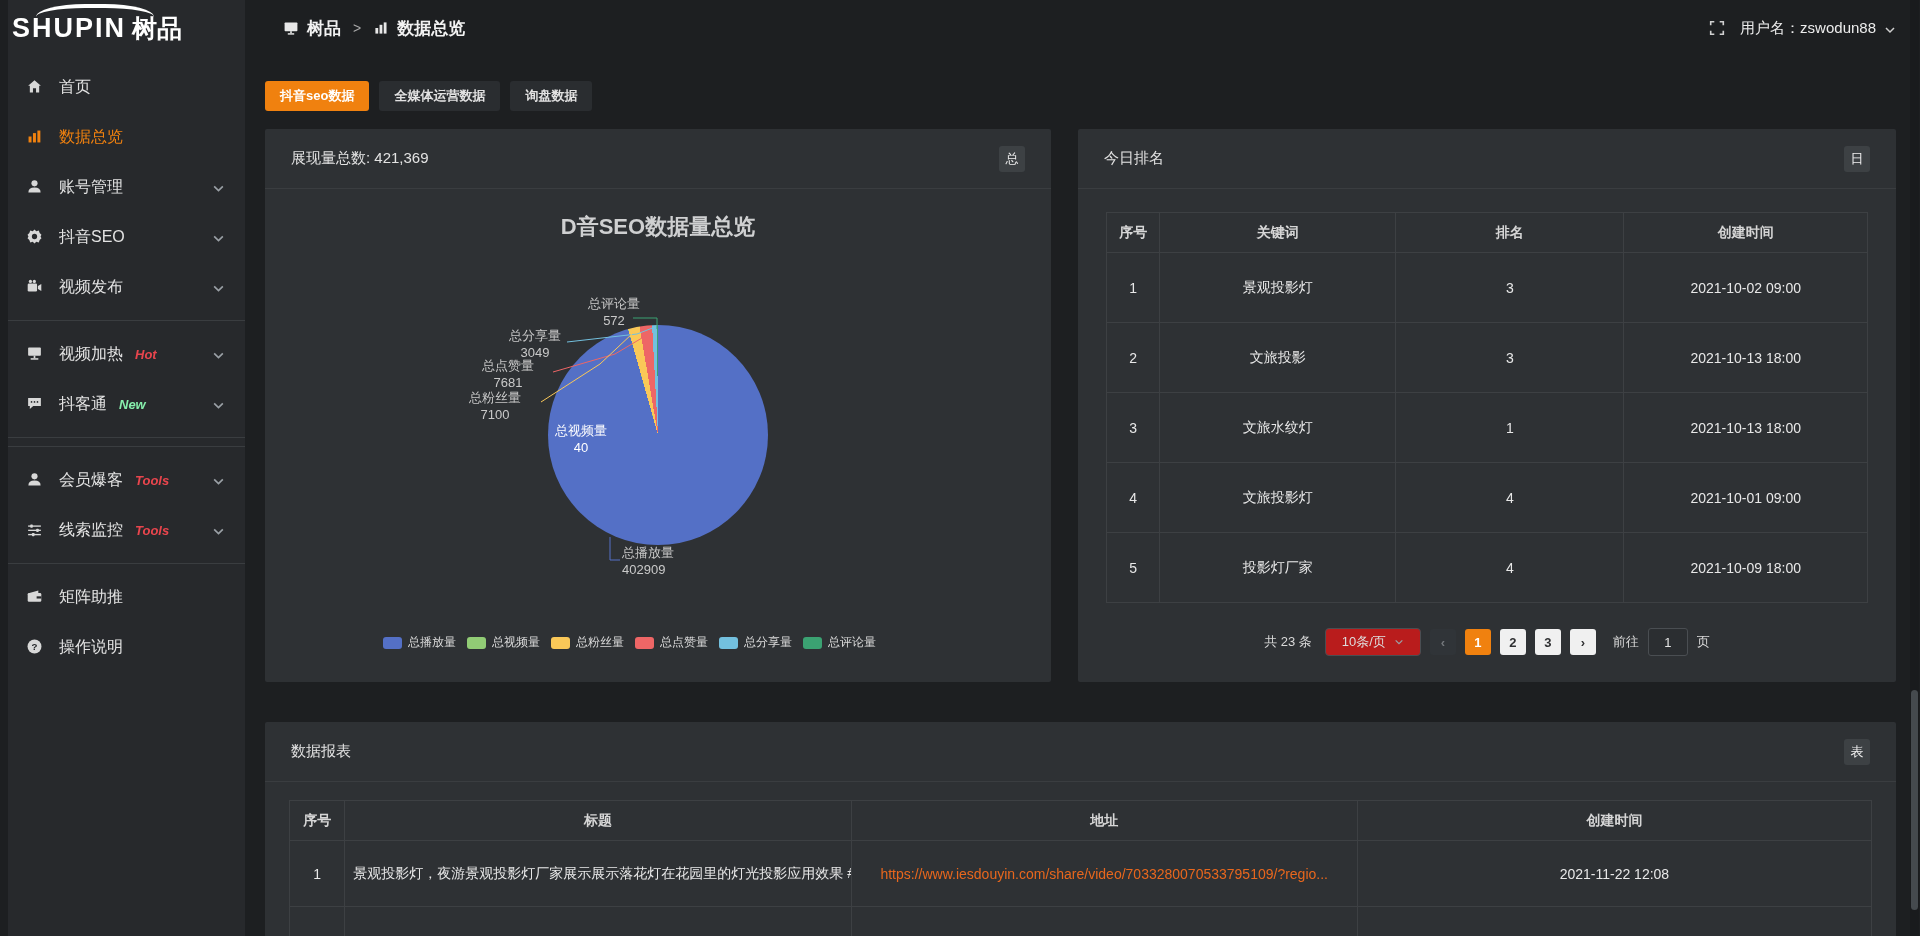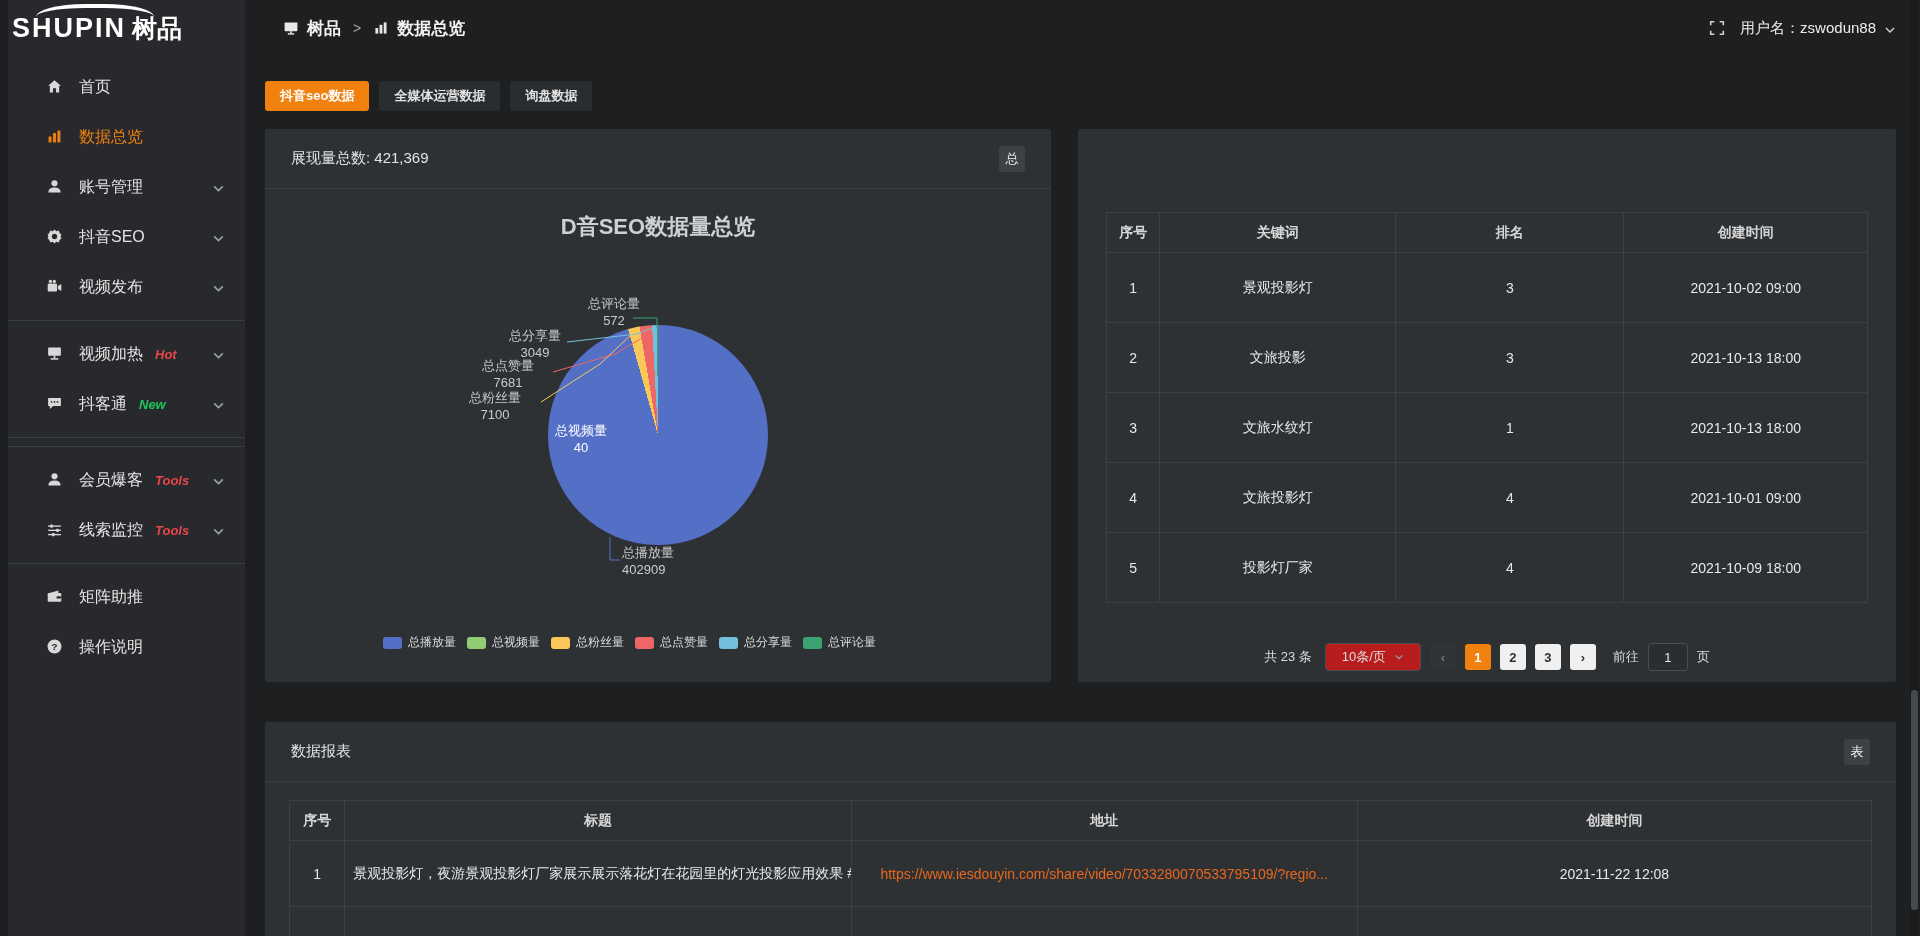--- a/index.html
+++ b/index.html
@@ -10,21 +10,21 @@
   
   aside { position:absolute; left:0; top:0; width:245px; height:936px; background:#27292c; }
   .left-strip { position:absolute; left:0; top:0; width:8px; height:936px; background:#1d1f21; z-index:4; }
   .logo { position:relative; height:56px; display:flex; align-items:center; padding-left:12px; }
   .logo-en { font-size:27px; font-weight:bold; color:#fff; letter-spacing:2px; }
   .logo-cn { font-size:25px; font-weight:bold; color:#fff; margin-left:6px; }
   .logo-arc { position:absolute; left:36px; top:4px; width:118px; height:26px;
     border-top:4px solid #fff; border-radius:50%/60%; }
   #sidebar-menu { padding-top:6px; }
   .sb-item { position:relative; height:50px; display:flex; align-items:center; padding-left:26px;
-    color:#e3e3e3; font-size:16px; cursor:pointer;margin-left:20px; }
+    color:#e3e3e3; font-size:16px; cursor:pointer; }
   .sb-item.active { color:#f0810f; }
   .sb-icon { width:20px; height:18px; margin-right:13px; color:#d8d8d8; flex:0 0 auto; }
   .sb-item.active .sb-icon { color:#f0810f; }
   .sb-icon svg { width:17px; height:17px; display:block; }
   .sb-badge { font-size:13px; font-style:italic; font-weight:bold; margin-left:12px; }
   .sb-chev { position:absolute; right:20px; top:19px; width:13px; height:13px; color:#9aa0a6; }
   .sb-chev svg { width:13px; height:13px; }
   .sb-divider { height:1px; background:#3a3d40; margin:8px 0; }
 
   
@@ -80,21 +80,21 @@
   th { color:#d6d6d6; font-weight:bold; height:40px; }
   #rank-table-wrap { position:absolute; left:28px; right:28px; top:83px; }
   #rank-table td { height:70px; }
   #report-table-wrap { position:absolute; left:24px; right:24px; top:78px; }
   #report-table td { height:66px; padding:0 8px; }
   #report-table td.title-cell { text-align:left; }
   #report-table tr.partial td { height:60px; }
   .link { color:#e8671d; cursor:pointer; text-decoration:none; }
 
   
-  #pagination { position:absolute; left:0; right:0; top:514px; display:flex; align-items:center;
+  #pagination { position:absolute; left:0; right:0; top:499px; display:flex; align-items:center;
     justify-content:center; gap:9px; }
   .pg-total { font-size:13px; color:#d9d9d9; margin-right:4px; }
   .pg-select { width:96px; height:28px; border:1px solid #4a4e52; border-radius:4px;
     background:#b91c1c; display:flex; align-items:center; justify-content:center; gap:8px;
     font-size:13px; color:#dddddd; cursor:pointer; }
   .pg-select .sel-chev { width:10px; height:10px; color:#9aa0a6; }
   .pg-select svg { width:10px; height:10px; display:block; }
   .pg-btn { width:26px; height:26px; border:none; border-radius:3px; font-size:13px;
     display:flex; align-items:center; justify-content:center; cursor:pointer;
     background:#f0f0f0; color:#303133; font-family:inherit; font-weight:bold; }
@@ -198,21 +198,21 @@
             <svg viewBox="0 0 20 20">
               <path d="M2.5 3.5 H17.5 V13 H8.5 L4.5 16.5 V13 H2.5 Z" fill="currentColor"></path>
               <g fill="#27292c">
                 <circle cx="6.5" cy="8.2" r="1"></circle>
                 <circle cx="10" cy="8.2" r="1"></circle>
                 <circle cx="13.5" cy="8.2" r="1"></circle>
               </g>
             </svg>
           </span>
           <span class="sb-label">抖客通</span>
-          <span class="sb-badge" style="color: #22c55e;">New</span>
+          <span class="sb-badge" style="color: #86efac;">New</span>
           <span class="sb-chev"><svg viewBox="0 0 12 12" fill="none" stroke="currentColor" stroke-width="1.5">
               <path d="M2 4 L6 8 L10 4"></path>
             </svg></span>
         </div>
         <div class="sb-divider"></div>
         <div class="sb-divider"></div>
         <div class="sb-item">
           <span class="sb-icon">
             <svg viewBox="0 0 20 20">
               <circle cx="10" cy="6.3" r="3.6" fill="currentColor"></circle>
@@ -377,20 +377,24 @@
             <span class="lg-label">总分享量</span>
           </div>
           <div class="lg-item">
             <span class="lg-swatch" style="background: rgb(59, 162, 114);"></span>
             <span class="lg-label">总评论量</span>
           </div>
         </div>
     </section>
 
     <section class="panel" id="ranking-panel">
+      <div class="panel-header">
+        <span class="panel-title">今日排名</span>
+        <button class="panel-badge">日</button>
+      </div>
       <div id="rank-table-wrap">
         <table id="rank-table">
           <colgroup>
               <col style="width:7%">
               <col style="width:31%">
               <col style="width:30%">
               <col style="width:32%">
             </colgroup>
           <thead>
               <tr>

